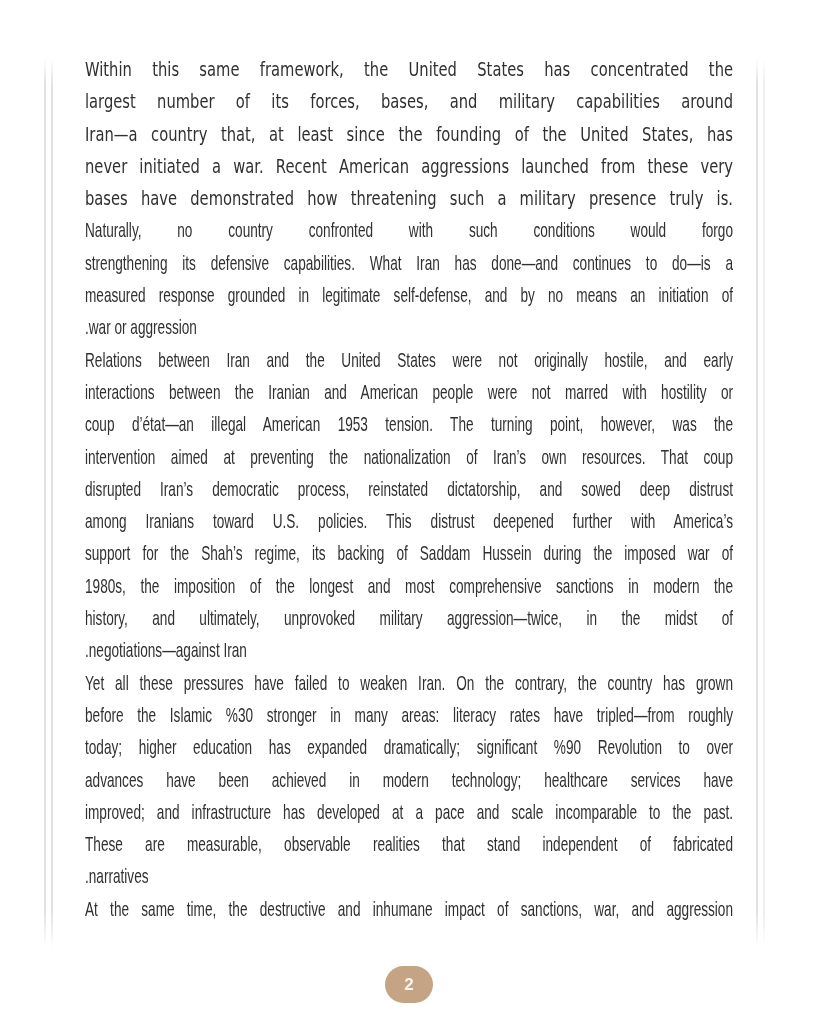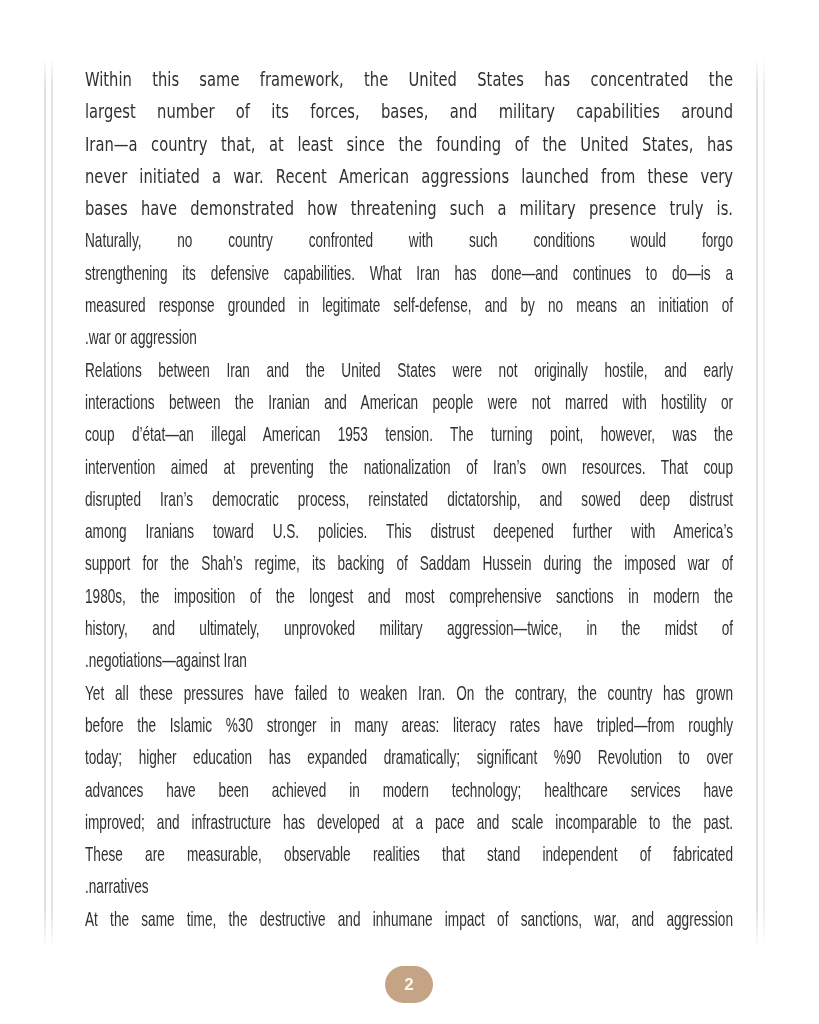--- a/index.html
+++ b/index.html
@@ -28,21 +28,21 @@
       border-radius: 2px;
       background: linear-gradient(to bottom, rgba(226,226,226,0), #e2e2e2 3%, #e2e2e2 96%, rgba(226,226,226,0));
     }
     .edge.l-outer { left: 44px; }
     .edge.l-inner { left: 51px; }
     .edge.r-inner { left: 756px; }
     .edge.r-outer { left: 763px; background: linear-gradient(to bottom, rgba(238,238,238,0), #eeeeee 3%, #eeeeee 96%, rgba(238,238,238,0)); }
     .text-block {
       position: absolute;
       left: 85px;
-      top: 63px;
+      top: 53px;
       width: 648px;
     }
     .line {
       display: block;
       height: 32.3px;
       line-height: 32.3px;
       overflow: hidden;
       font-size: 21px;
       color: #303030;
       width: 1000px;

